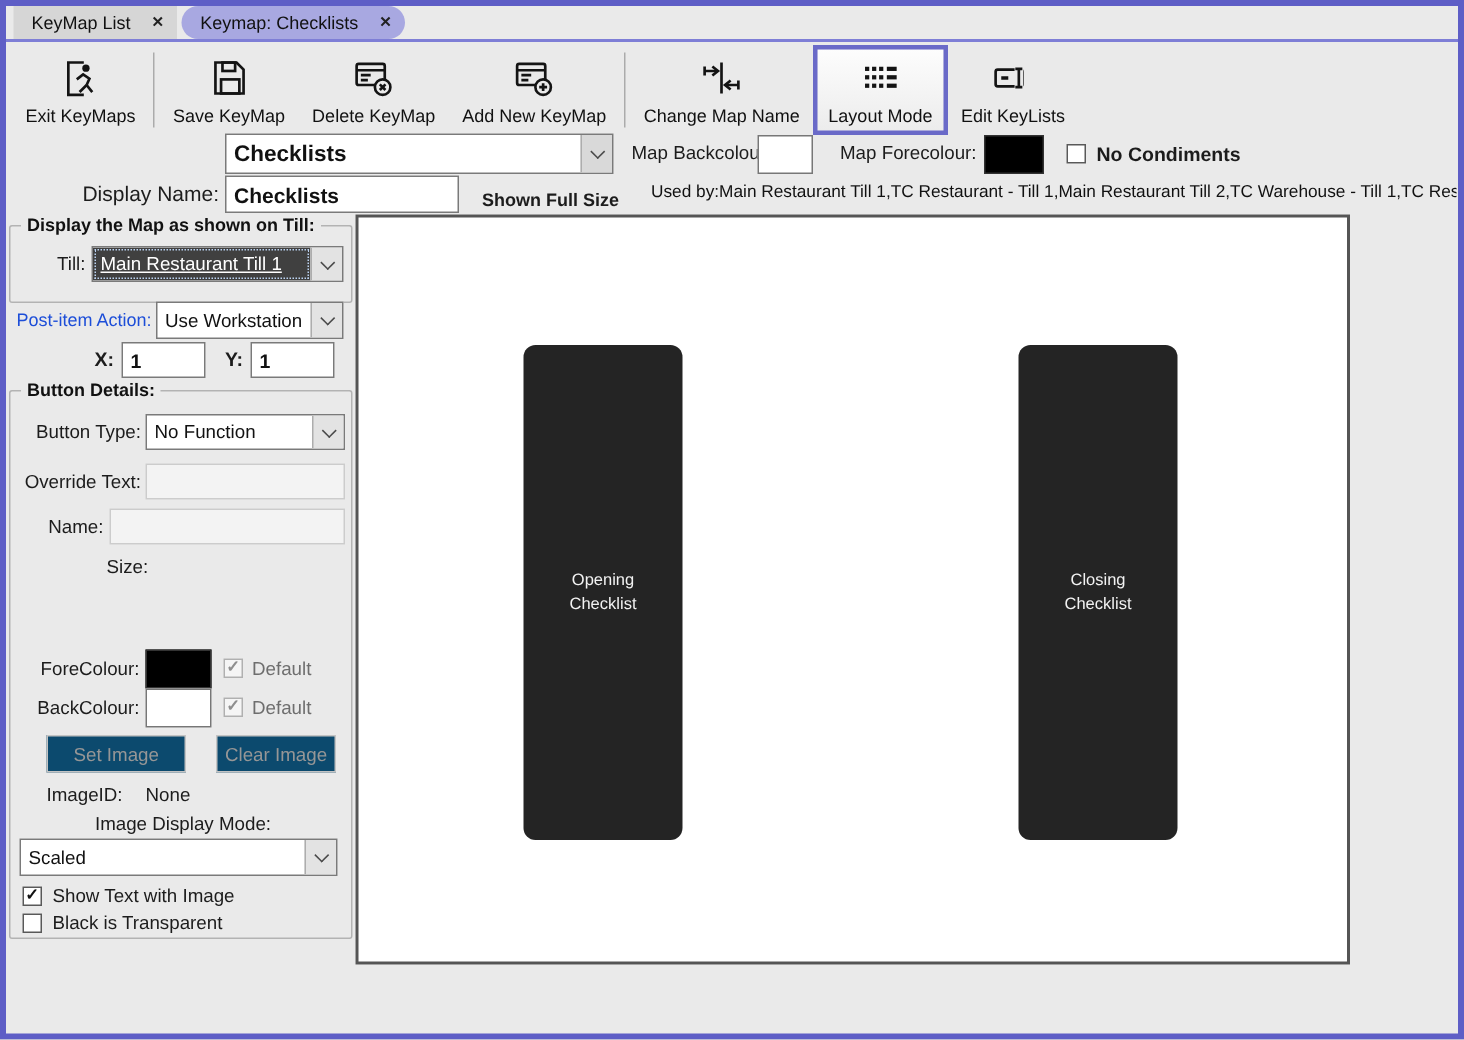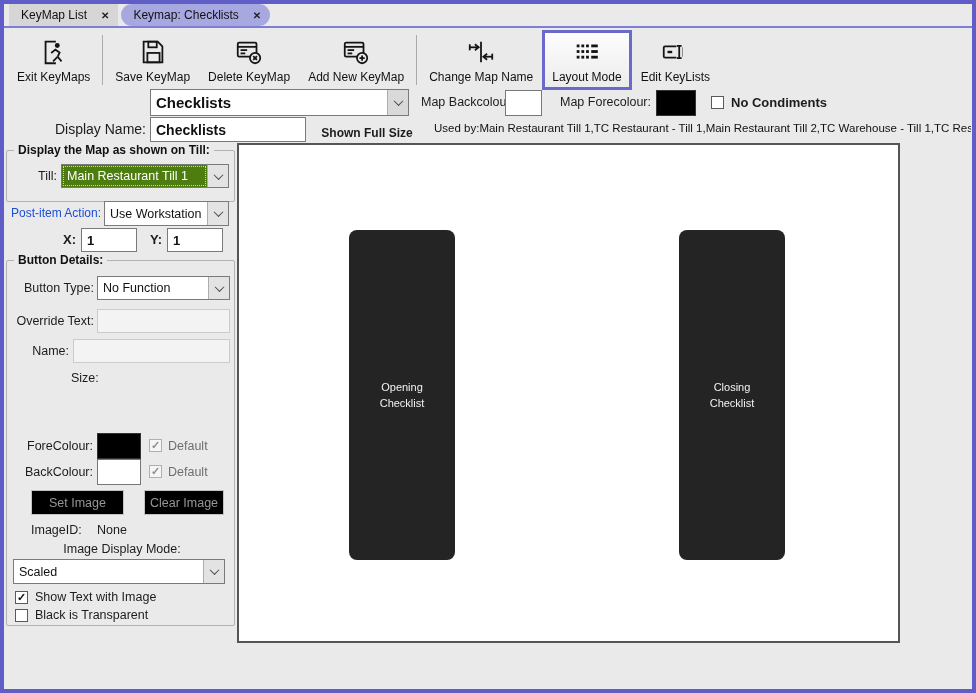--- a/index.html
+++ b/index.html
@@ -76,21 +76,21 @@
   }
   .cb.disabled { border-color:#b0b0b0; background:#f5f5f5; color:#8f8f8f; }
 
   .group { position:absolute; border:1px solid #b3b3b3; border-radius:2px; }
   .group-title {
     position:absolute; top:-8px; left:7px; background:#eaeaea;
     padding:0 4px; font-weight:bold; font-size:12px; white-space:nowrap;
   }
 
   .graybtn {
-    background:#000000; border:1px solid #c3c3c3; color:#969696;
+    background:#0c4a6e; border:1px solid #c3c3c3; color:#969696;
     font-size:12.5px; display:flex; align-items:center; justify-content:center;
   }
 
   
   .canvas {
     position:absolute; left:233px; top:139px; width:663px; height:500px;
     background:#ffffff; border:2px solid #555;
   }
   .kbutton {
     position:absolute; width:106px; height:330px; border-radius:8px;
@@ -236,21 +236,21 @@
   <div class="abs textinput" style="left:146px; top:113px; width:156px; height:25px; font-weight:bold; font-size:14px;">Checklists</div>
   <div class="abs lbl boldlbl" style="left:300px; top:122px; width:126px; text-align:center; font-size:12px;">Shown Full Size</div>
   <div class="abs nowrap" style="left:430px; top:118px; right:1px; font-size:11.5px; overflow:hidden;">
     <span>Used by:</span><span>Main Restaurant Till 1,TC Restaurant - Till 1,Main Restaurant Till 2,TC Warehouse - Till 1,TC Restaurant</span>
   </div>
 
   <div class="group" style="left:2px; top:146px; width:229px; height:52px;">
     <div class="group-title">Display the Map as shown on Till:</div>
     <div class="abs lbl" style="left:0; top:13px; width:50px; text-align:right; line-height:24px;">Till:</div>
     <div class="abs combo" style="left:54px; top:13px; width:168px; height:24px;">
-      <span class="val" style="background:#4d7c0f; color:#fff; outline:1px dotted #bcd3f2; outline-offset:-2px;">Main Restaurant Till 1</span>
+      <span class="val" style="background:#404040; color:#fff; outline:1px dotted #bcd3f2; outline-offset:-2px;text-decoration:underline;">Main Restaurant Till 1</span>
       <span class="arrow">
           <span class="chev"></span>
         </span>
     </div>
   </div>
 
   <div class="abs lbl" style="left:0; top:197px; width:97px; text-align:right; line-height:25px; font-size:12px; color:#1d4ed8;">Post-item Action:</div>
   <div class="abs combo" style="left:100px; top:197px; width:125px; height:25px;">
     <span class="val">Use Workstation</span>
     <span class="arrow">

